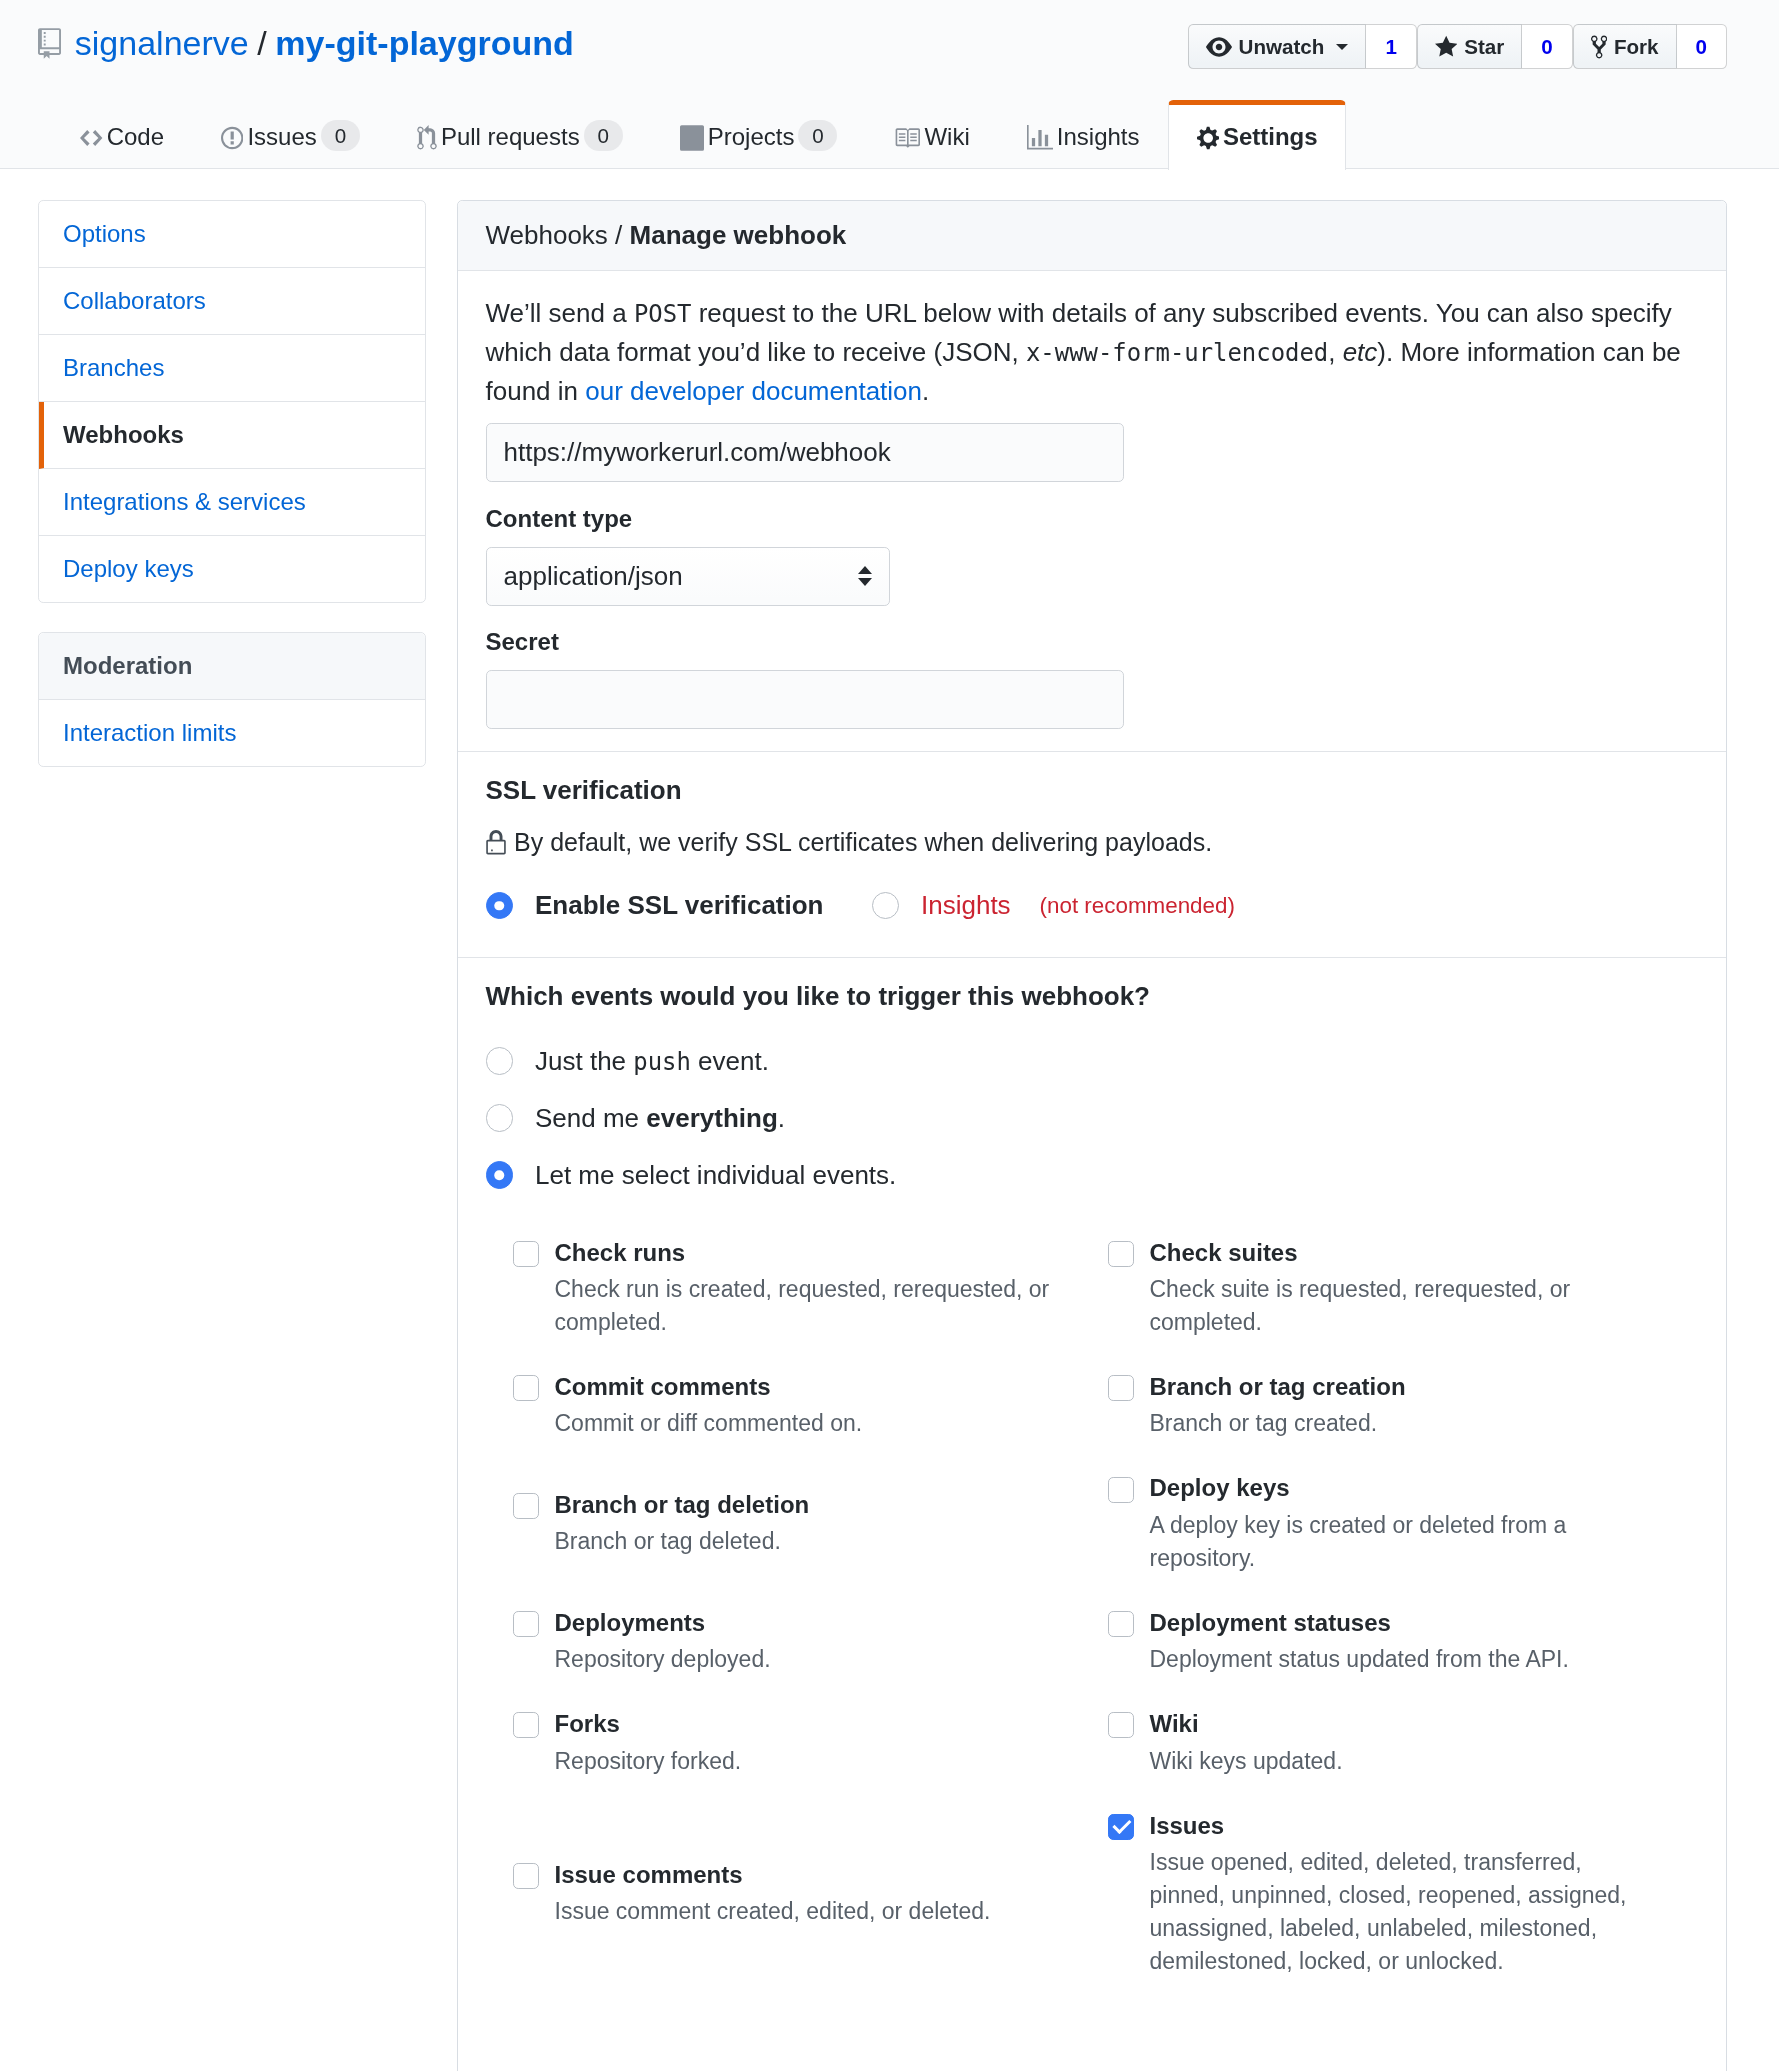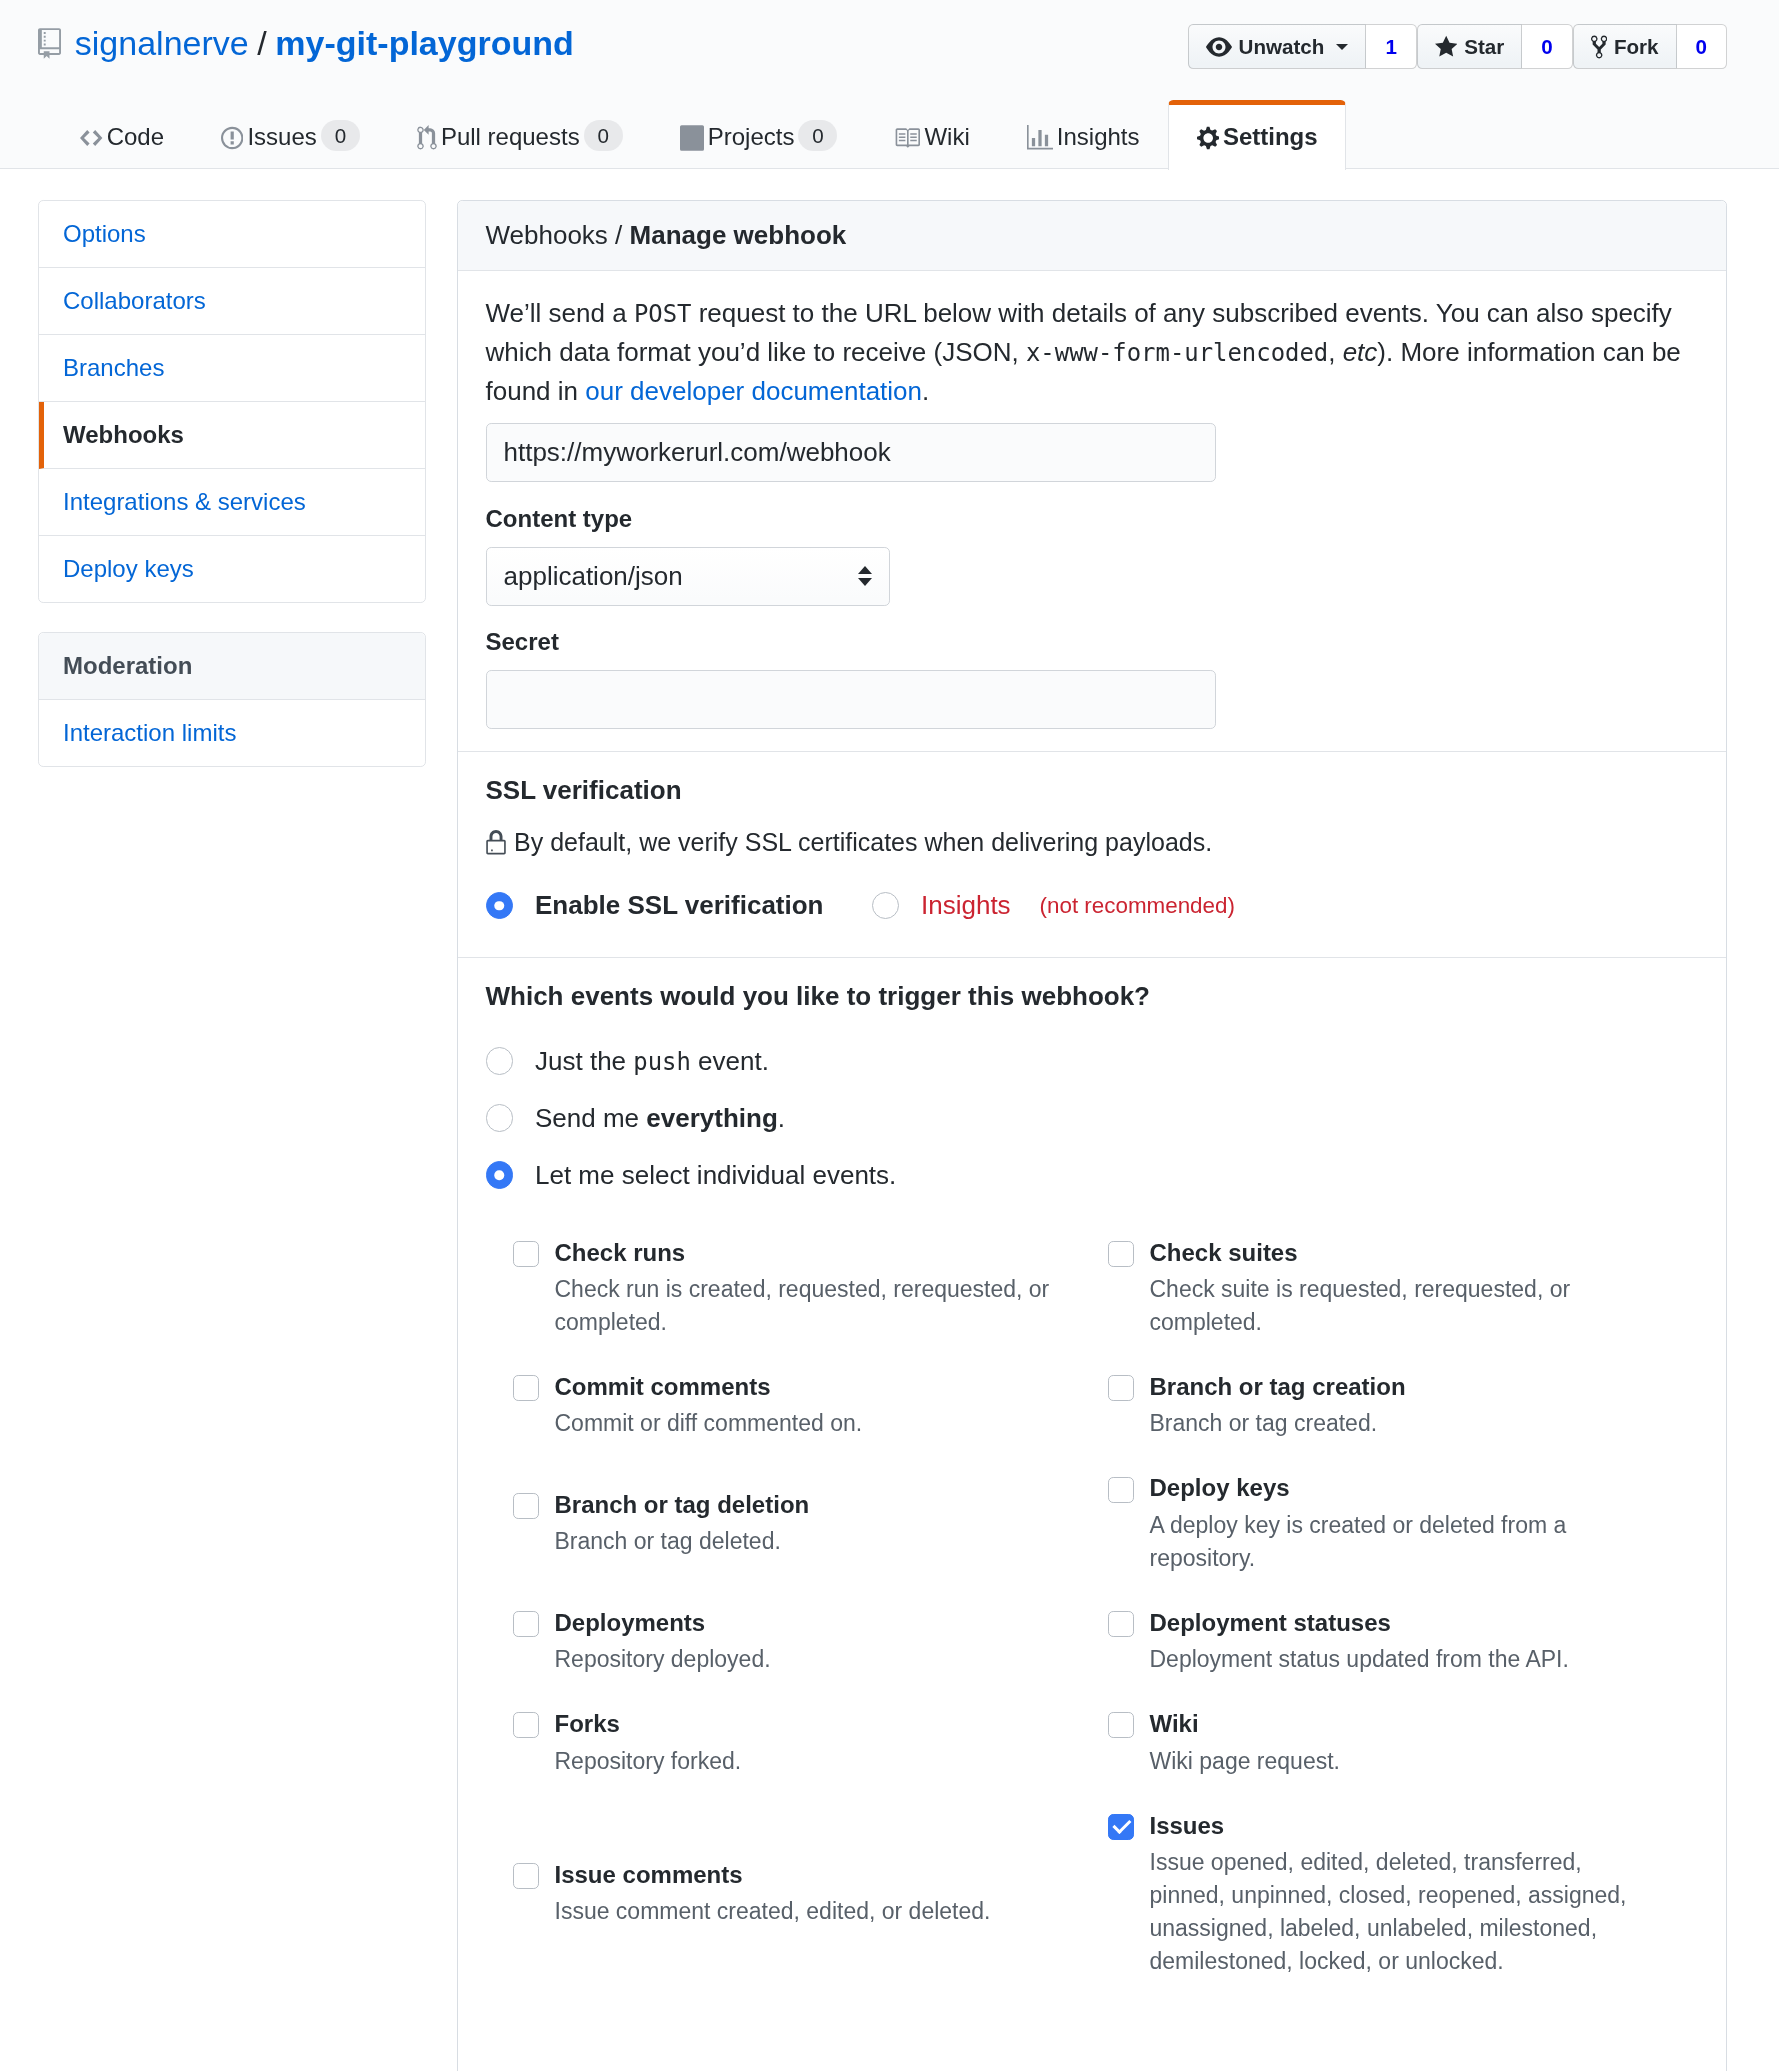--- a/index.html
+++ b/index.html
@@ -90,21 +90,21 @@
   .panel-section{padding:22.4px 27.5px;border-bottom:1.7px solid var(--border)}
   .panel-section:last-child{border-bottom:0}
 
   .intro{font-size:26px;line-height:38px;color:var(--text)}
   .intro a{color:var(--link-blue)}
   .intro em{font-style:italic}
 
   .field-label{font-size:24px;font-weight:bold;margin-top:22.4px}
   .req{color:var(--danger-red);margin-left:5.2px}
   .text-input{
-    display:block;margin-top:13.8px;width:730px;height:59px;padding:0 17px;font-size:26px;color:var(--text);
+    display:block;margin-top:13.8px;width:638px;height:59px;padding:0 17px;font-size:26px;color:var(--text);
     background:var(--bg-light);border:1.7px solid var(--border-dark);border-radius:5.2px;outline:none;
     font-family:"Liberation Sans","DejaVu Sans",sans-serif;
   }
   .select{
     margin-top:13.8px;width:404px;height:59px;padding:0 17px;display:flex;align-items:center;justify-content:space-between;
     background:linear-gradient(-180deg,#fff,#fafbfc 90%);border:1.7px solid var(--border-dark);border-radius:5.2px;
     font-size:26px;cursor:pointer;
   }
   .updown{display:flex;flex-direction:column;gap:4.3px}
   .updown i{display:block;width:0;height:0;border-left:7.7px solid transparent;border-right:7.7px solid transparent}
@@ -403,21 +403,21 @@
             <span class="checkbox"></span>
             <div>
                 <div class="event-title">Forks</div>
             <div class="event-desc">Repository forked.</div>
               </div>
           </div>
           <div class="event-cell right">
             <span class="checkbox"></span>
             <div>
                 <div class="event-title">Wiki</div>
-            <div class="event-desc">Wiki page request.</div>
+            <div class="event-desc">Wiki keys updated.</div>
               </div>
           </div>
         </div>
 
         <div class="event-row">
           <div class="event-cell left">
             <span class="checkbox"></span>
             <div>
                 <div class="event-title">Issue comments</div>
             <div class="event-desc">Issue comment created, edited, or deleted.</div>

